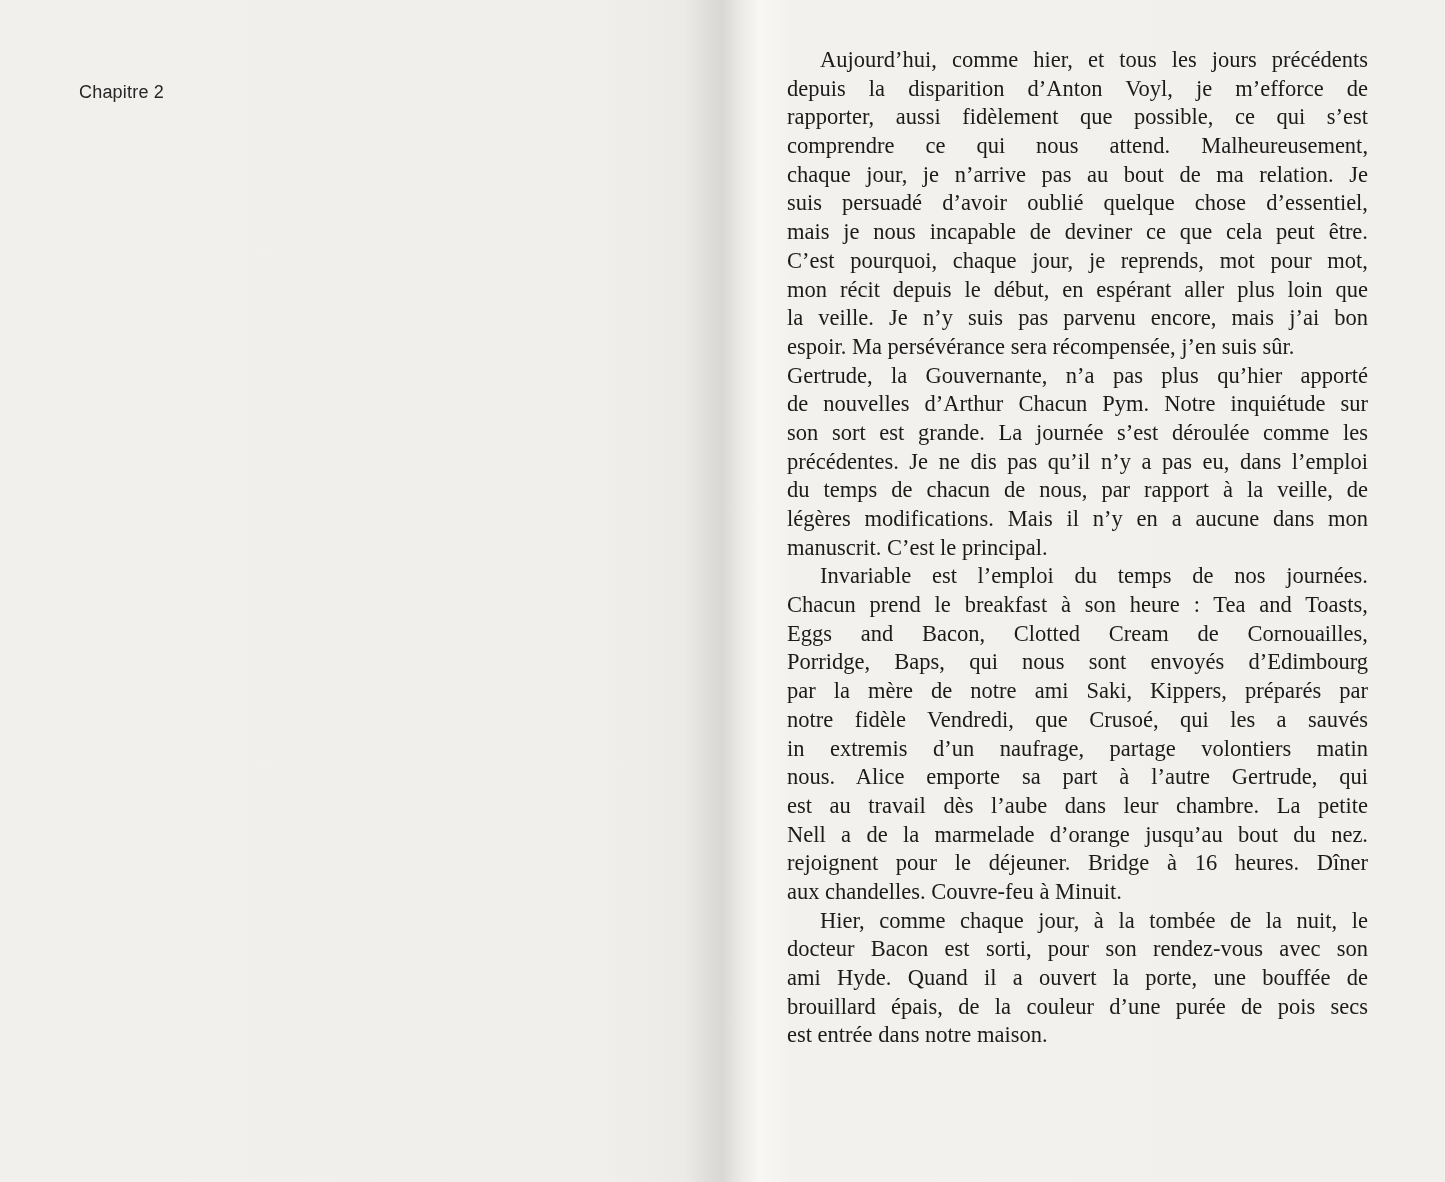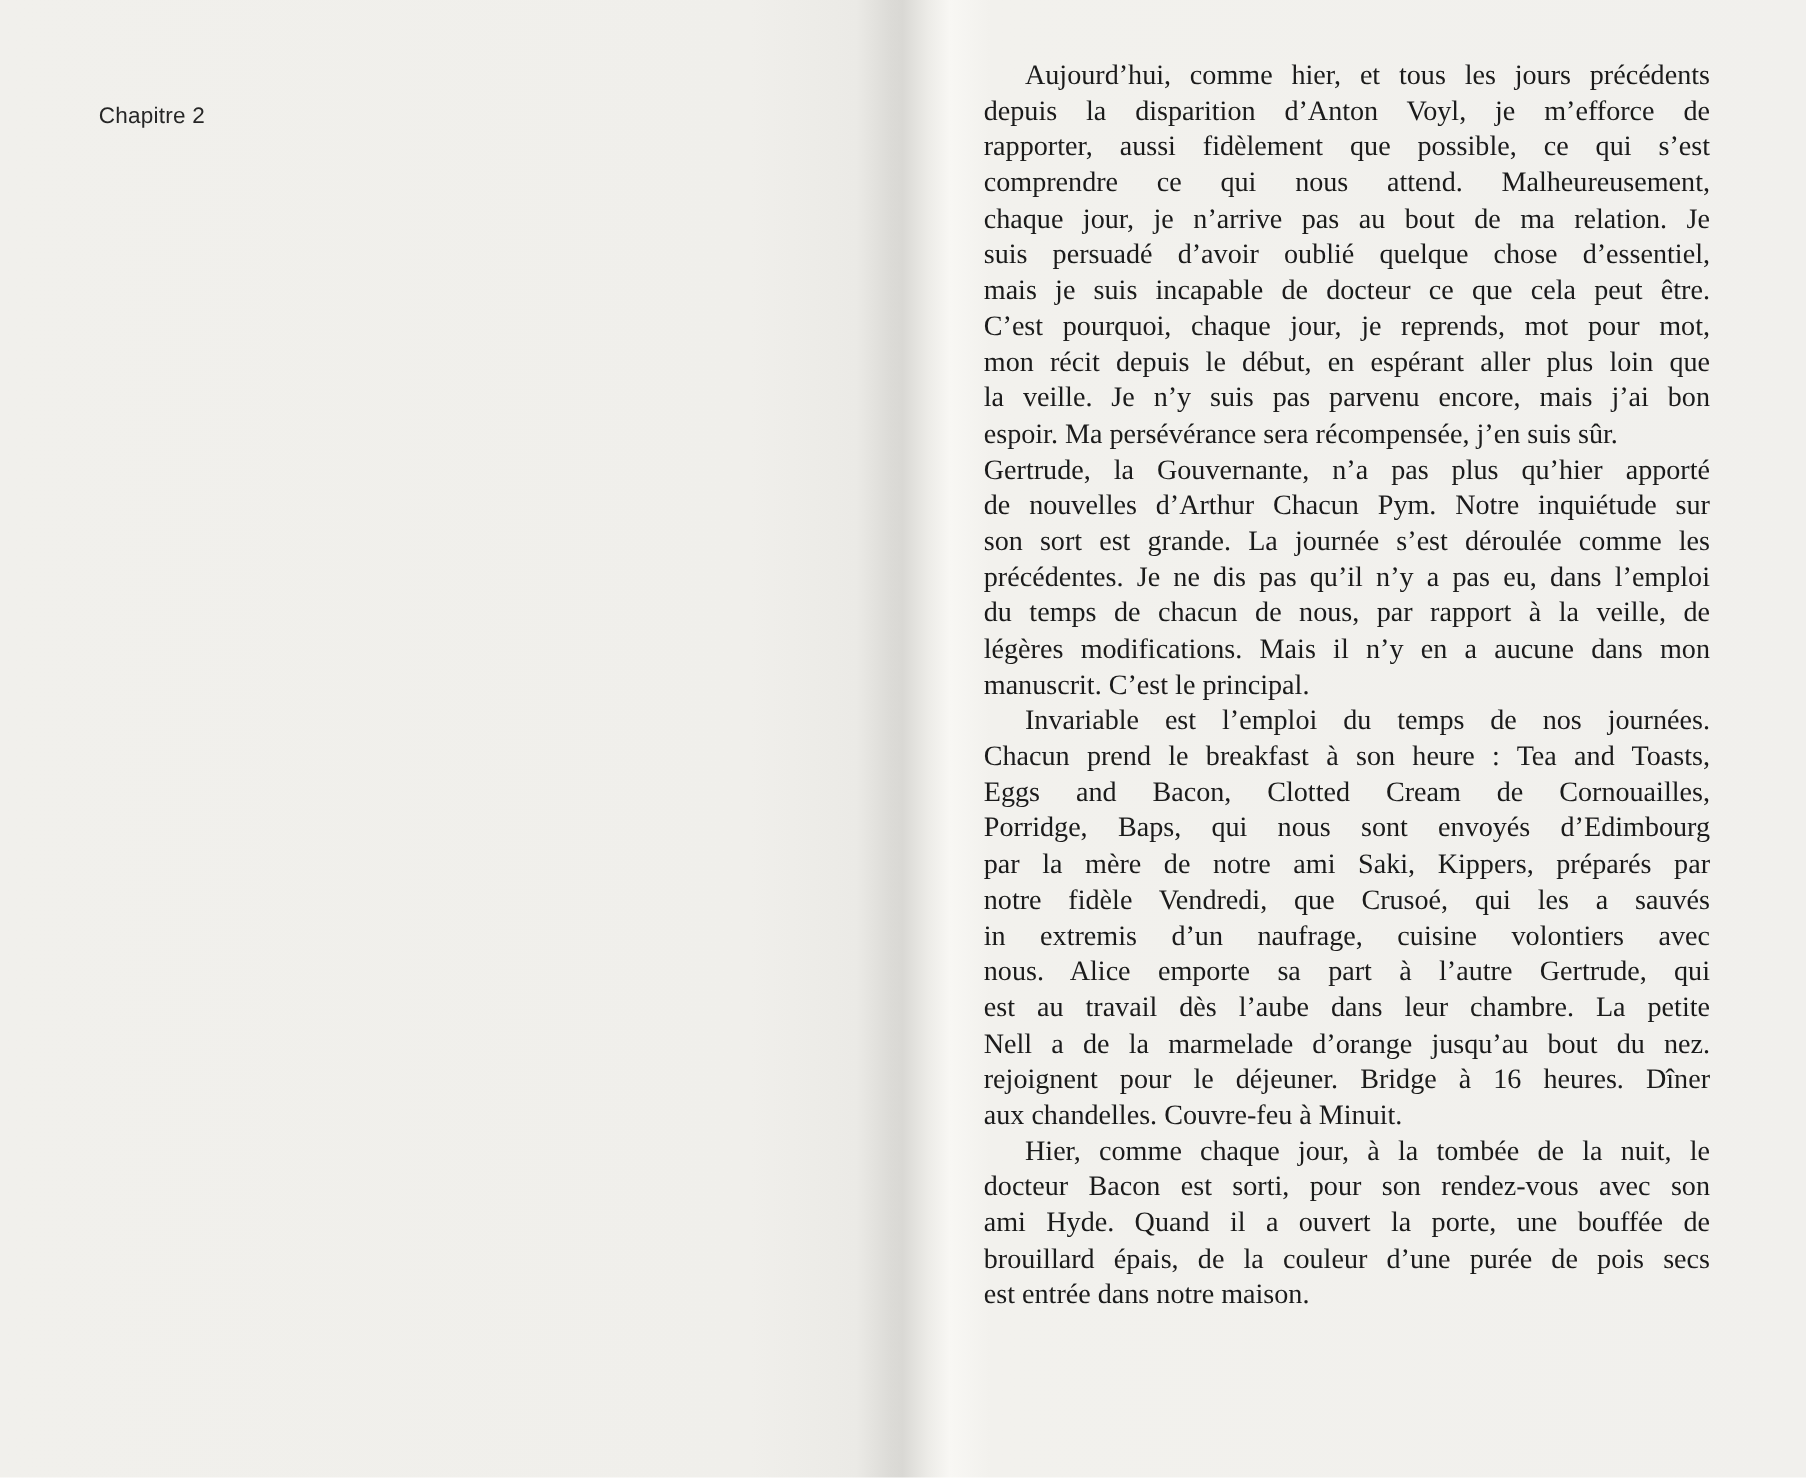--- a/index.html
+++ b/index.html
@@ -89,21 +89,21 @@
 
   <div class="page-right">
     <div class="body-text">
         <div class="paragraph">
           <div class="pline first">Aujourd’hui, comme hier, et tous les jours précédents</div>
           <div class="pline">depuis la disparition d’Anton Voyl, je m’efforce de</div>
           <div class="pline">rapporter, aussi fidèlement que possible, ce qui s’est</div>
           <div class="pline">comprendre ce qui nous attend. Malheureusement,</div>
           <div class="pline">chaque jour, je n’arrive pas au bout de ma relation. Je</div>
           <div class="pline">suis persuadé d’avoir oublié quelque chose d’essentiel,</div>
-          <div class="pline">mais je suis incapable de docteur ce que cela peut être.</div>
+          <div class="pline">mais je nous incapable de deviner ce que cela peut être.</div>
           <div class="pline">C’est pourquoi, chaque jour, je reprends, mot pour mot,</div>
           <div class="pline">mon récit depuis le début, en espérant aller plus loin que</div>
           <div class="pline">la veille. Je n’y suis pas parvenu encore, mais j’ai bon</div>
           <div class="pline last">espoir. Ma persévérance sera récompensée, j’en suis sûr.</div>
         </div>
         <div class="paragraph">
           <div class="pline">Gertrude, la Gouvernante, n’a pas plus qu’hier apporté</div>
           <div class="pline">de nouvelles d’Arthur Chacun Pym. Notre inquiétude sur</div>
           <div class="pline">son sort est grande. La journée s’est déroulée comme les</div>
           <div class="pline">précédentes. Je ne dis pas qu’il n’y a pas eu, dans l’emploi</div>
@@ -111,21 +111,21 @@
           <div class="pline">légères modifications. Mais il n’y en a aucune dans mon</div>
           <div class="pline last">manuscrit. C’est le principal.</div>
         </div>
         <div class="paragraph">
           <div class="pline first">Invariable est l’emploi du temps de nos journées.</div>
           <div class="pline">Chacun prend le breakfast à son heure : Tea and Toasts,</div>
           <div class="pline">Eggs and Bacon, Clotted Cream de Cornouailles,</div>
           <div class="pline">Porridge, Baps, qui nous sont envoyés d’Edimbourg</div>
           <div class="pline">par la mère de notre ami Saki, Kippers, préparés par</div>
           <div class="pline">notre fidèle Vendredi, que Crusoé, qui les a sauvés</div>
-          <div class="pline">in extremis d’un naufrage, cuisine volontiers avec</div>
+          <div class="pline">in extremis d’un naufrage, partage volontiers matin</div>
           <div class="pline">nous. Alice emporte sa part à l’autre Gertrude, qui</div>
           <div class="pline">est au travail dès l’aube dans leur chambre. La petite</div>
           <div class="pline">Nell a de la marmelade d’orange jusqu’au bout du nez.</div>
           <div class="pline">rejoignent pour le déjeuner. Bridge à 16 heures. Dîner</div>
           <div class="pline last">aux chandelles. Couvre-feu à Minuit.</div>
         </div>
         <div class="paragraph">
           <div class="pline first">Hier, comme chaque jour, à la tombée de la nuit, le</div>
           <div class="pline">docteur Bacon est sorti, pour son rendez-vous avec son</div>
           <div class="pline">ami Hyde. Quand il a ouvert la porte, une bouffée de</div>

